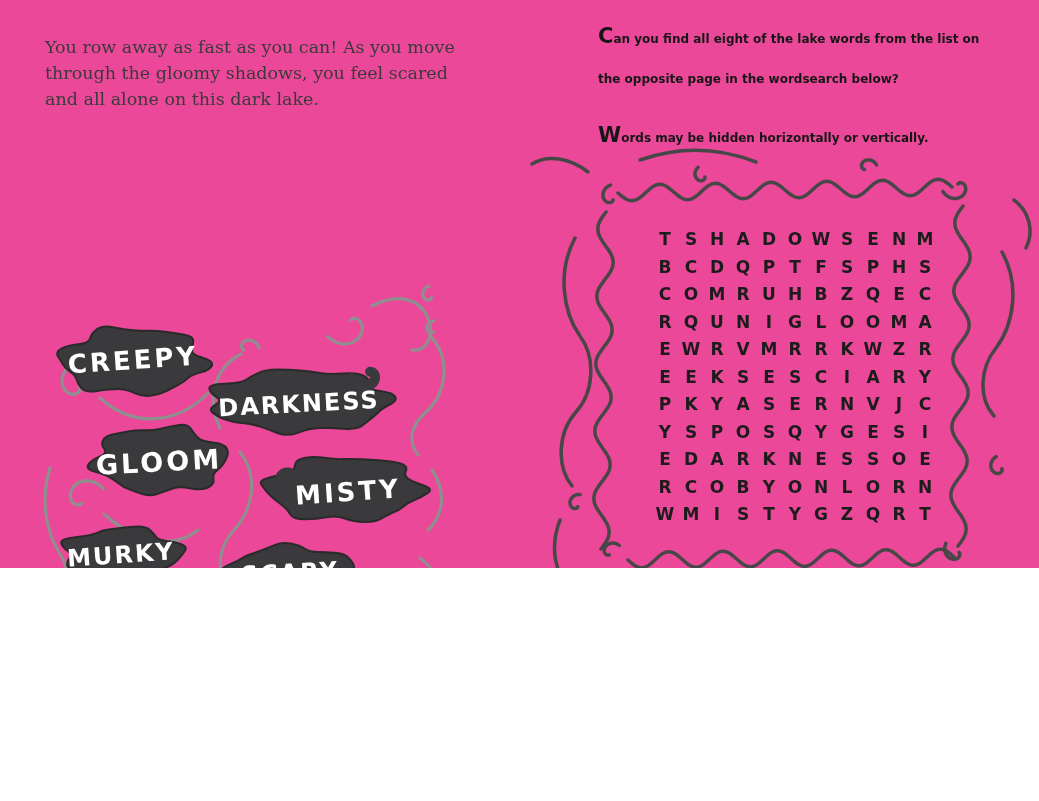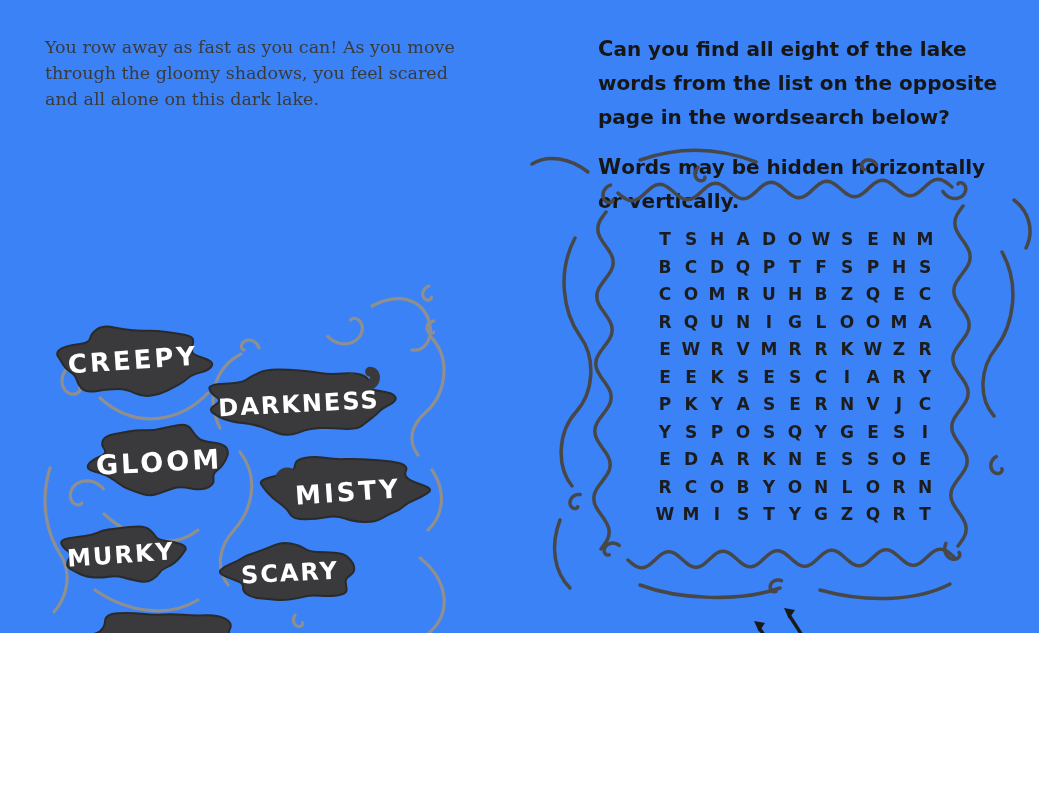--- a/index.html
+++ b/index.html
@@ -1,28 +1,28 @@
 <!DOCTYPE html>
 <html><head>
 <meta charset="utf-8">
 <style>
   html,body{margin:0;padding:0;background:#ffffff;}
-  #spread{position:relative;width:1039px;height:633px;background:#3b82f6;overflow:hidden;
+  #spread{position:relative;width:1039px;height:568px;background:#ec4899;overflow:hidden;
           font-family:"DejaVu Sans",sans-serif;}
   .abs{position:absolute;}
   
   #story{left:45px;top:34px;width:432px;color:#3a3a3a;
          font-family:"DejaVu Serif",serif;font-size:17.5px;line-height:26px;}
   #story p{margin:0 0 20px 0;}
   
   .blob-label{position:absolute;transform:translate(-50%,-50%);color:#ffffff;
               font-family:"DejaVu Sans",sans-serif;font-weight:700;white-space:nowrap;z-index:3;}
   
-  #instructions{left:598px;top:32px;width:404px;color:#161616;
-                font-family:"DejaVu Sans",sans-serif;font-weight:700;font-size:20px;line-height:34px;}
+  #instructions{left:598px;top:16px;width:404px;color:#161616;
+                font-family:"DejaVu Sans",sans-serif;font-weight:700;font-size:12px;line-height:40px;}
   #instructions p{margin:0 0 16px 0;}
   #instructions p::first-letter{font-size:21px;}
   
   #wordsearch{left:652px;top:226px;width:286px;z-index:3;}
   .ws-row{display:flex;height:27.5px;}
   .ws-cell{width:26px;text-align:center;line-height:27.5px;color:#1c1c1c;
            font-family:"DejaVu Sans",sans-serif;font-weight:700;font-size:17px;}
   
   .pagenum{width:31px;height:31px;border-radius:50%;border:2px solid #9a9a9a;background:#fff;
            display:flex;align-items:center;justify-content:center;color:#1d1d1d;

